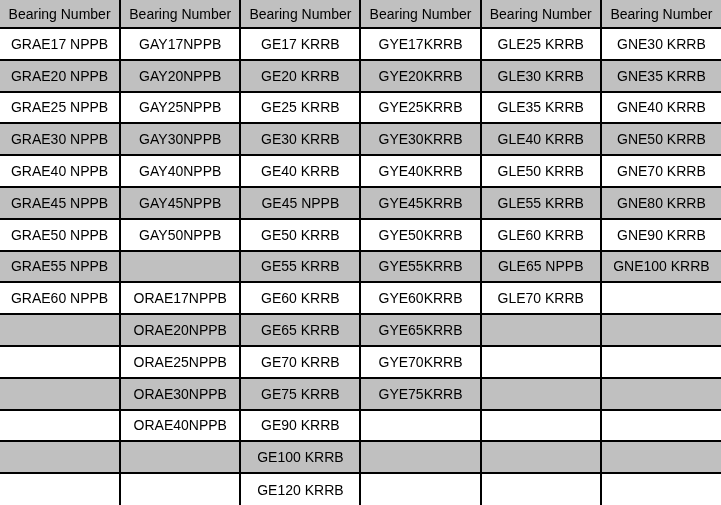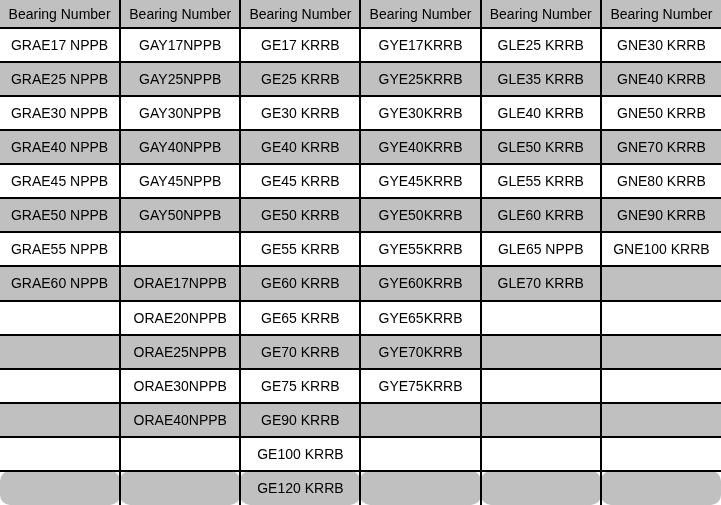--- a/index.html
+++ b/index.html
@@ -52,20 +52,28 @@
   <tbody>
       <tr>
         <td>GRAE17 NPPB</td>
         <td>GAY17NPPB</td>
         <td>GE17 KRRB</td>
         <td>GYE17KRRB</td>
         <td>GLE25 KRRB</td>
         <td>GNE30 KRRB</td>
       </tr>
       <tr>
+        <td>GRAE20 NPPB</td>
+        <td>GAY20NPPB</td>
+        <td>GE20 KRRB</td>
+        <td>GYE20KRRB</td>
+        <td>GLE30 KRRB</td>
+        <td>GNE35 KRRB</td>
+      </tr>
+      <tr>
         <td>GRAE25 NPPB</td>
         <td>GAY25NPPB</td>
         <td>GE25 KRRB</td>
         <td>GYE25KRRB</td>
         <td>GLE35 KRRB</td>
         <td>GNE40 KRRB</td>
       </tr>
       <tr>
         <td>GRAE30 NPPB</td>
         <td>GAY30NPPB</td>
@@ -78,21 +86,21 @@
         <td>GRAE40 NPPB</td>
         <td>GAY40NPPB</td>
         <td>GE40 KRRB</td>
         <td>GYE40KRRB</td>
         <td>GLE50 KRRB</td>
         <td>GNE70 KRRB</td>
       </tr>
       <tr>
         <td>GRAE45 NPPB</td>
         <td>GAY45NPPB</td>
-        <td>GE45 KRRB</td>
+        <td>GE45 NPPB</td>
         <td>GYE45KRRB</td>
         <td>GLE55 KRRB</td>
         <td>GNE80 KRRB</td>
       </tr>
       <tr>
         <td>GRAE50 NPPB</td>
         <td>GAY50NPPB</td>
         <td>GE50 KRRB</td>
         <td>GYE50KRRB</td>
         <td>GLE60 KRRB</td>

